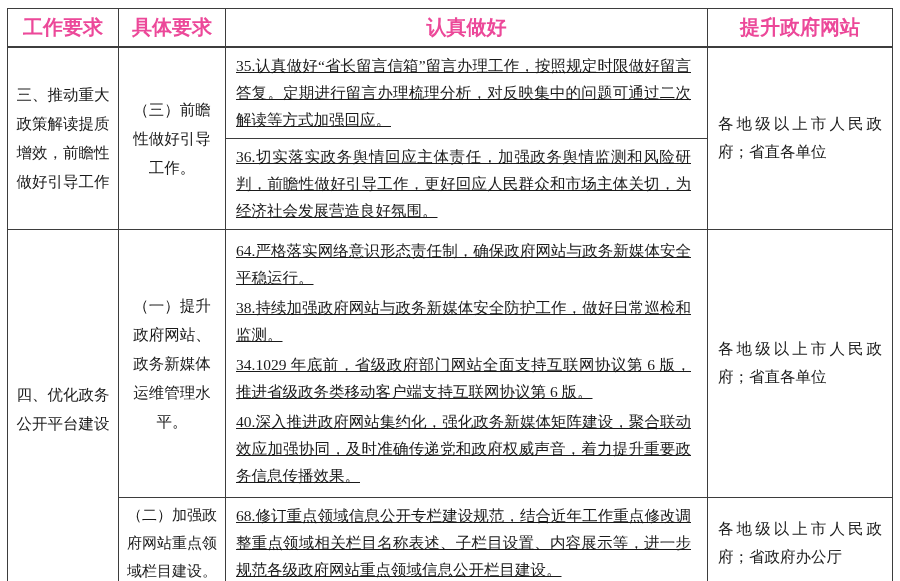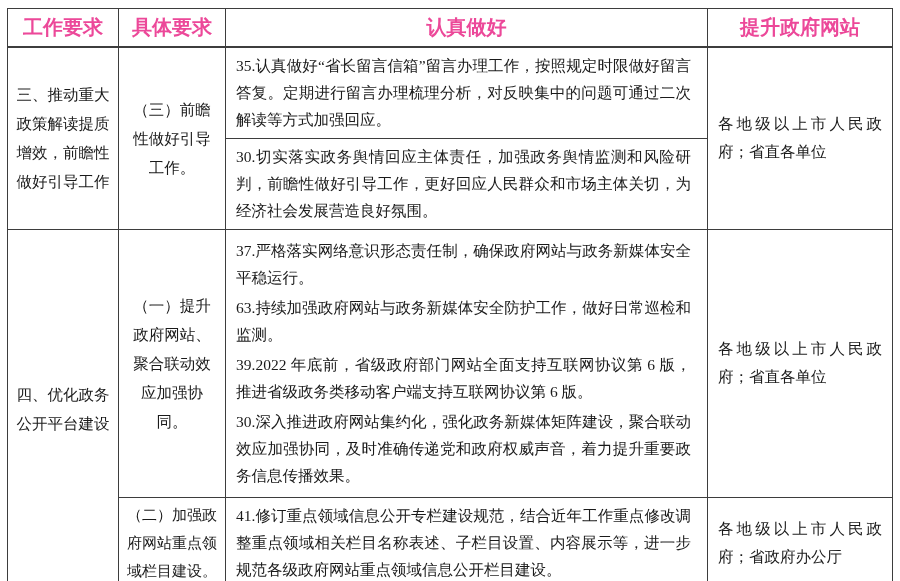--- a/index.html
+++ b/index.html
@@ -40,20 +40,21 @@
     font-size: 15.5px;
     line-height: 29px;
     padding: 4px 8px;
   }
   td.req-cell {
     vertical-align: top;
     font-size: 15.5px;
     line-height: 27px;
     text-align: justify;
     padding: 4px 16px 2px 10px;
+    text-decoration: underline;
   }
   td.req-cell p {
     margin: 0 0 3px 0;
   }
   td.lead-cell {
     font-size: 15.5px;
     line-height: 28px;
     text-align: justify;
     padding: 8px 10px;
   }
@@ -80,37 +81,37 @@
     <tr style="height:88px">
       <td class="center-cell" rowspan="2">三、推动重大政策解读提质增效，前瞻性做好引导工作</td>
       <td class="center-cell" rowspan="2">（三）前瞻性做好引导工作。</td>
       <td class="req-cell">
             <p>35.认真做好“省长留言信箱”留言办理工作，按照规定时限做好留言答复。定期进行留言办理梳理分析，对反映集中的问题可通过二次解读等方式加强回应。</p>
           </td>
       <td class="lead-cell" rowspan="2">各地级以上市人民政府；省直各单位</td>
     </tr>
     <tr style="height:84px">
       <td class="req-cell">
-            <p>30.切实落实政务舆情回应主体责任，加强政务舆情监测和风险研判，前瞻性做好引导工作，更好回应人民群众和市场主体关切，为经济社会发展营造良好氛围。</p>
+            <p>36.切实落实政务舆情回应主体责任，加强政务舆情监测和风险研判，前瞻性做好引导工作，更好回应人民群众和市场主体关切，为经济社会发展营造良好氛围。</p>
           </td>
     </tr>
 
     <tr style="height:268px">
       <td class="center-cell" rowspan="2">四、优化政务公开平台建设</td>
-      <td class="center-cell">（一）提升政府网站、聚合联动效应加强协同。</td>
+      <td class="center-cell">（一）提升政府网站、政务新媒体运维管理水平。</td>
       <td class="req-cell" style="padding-top:7px">
-        <p>37.严格落实网络意识形态责任制，确保政府网站与政务新媒体安全平稳运行。</p>
-        <p>63.持续加强政府网站与政务新媒体安全防护工作，做好日常巡检和监测。</p>
-        <p>39.2022 年底前，省级政府部门网站全面支持互联网协议第 6 版，推进省级政务类移动客户端支持互联网协议第 6 版。</p>
-        <p>30.深入推进政府网站集约化，强化政务新媒体矩阵建设，聚合联动效应加强协同，及时准确传递党和政府权威声音，着力提升重要政务信息传播效果。</p>
+        <p>64.严格落实网络意识形态责任制，确保政府网站与政务新媒体安全平稳运行。</p>
+        <p>38.持续加强政府网站与政务新媒体安全防护工作，做好日常巡检和监测。</p>
+        <p>34.1029 年底前，省级政府部门网站全面支持互联网协议第 6 版，推进省级政务类移动客户端支持互联网协议第 6 版。</p>
+        <p>40.深入推进政府网站集约化，强化政务新媒体矩阵建设，聚合联动效应加强协同，及时准确传递党和政府权威声音，着力提升重要政务信息传播效果。</p>
       </td>
       <td class="lead-cell">各地级以上市人民政府；省直各单位</td>
     </tr>
     <tr style="height:87px">
       <td class="center-cell" style="font-size:15px; line-height:28px; padding:2px 4px;">（二）加强政府网站重点领域栏目建设。</td>
       <td class="req-cell">
-            <p>41.修订重点领域信息公开专栏建设规范，结合近年工作重点修改调整重点领域相关栏目名称表述、子栏目设置、内容展示等，进一步规范各级政府网站重点领域信息公开栏目建设。</p>
+            <p>68.修订重点领域信息公开专栏建设规范，结合近年工作重点修改调整重点领域相关栏目名称表述、子栏目设置、内容展示等，进一步规范各级政府网站重点领域信息公开栏目建设。</p>
           </td>
       <td class="lead-cell">各地级以上市人民政府；省政府办公厅</td>
     </tr>
   </tbody>
     </table>
 </div>
 
 </body></html>

